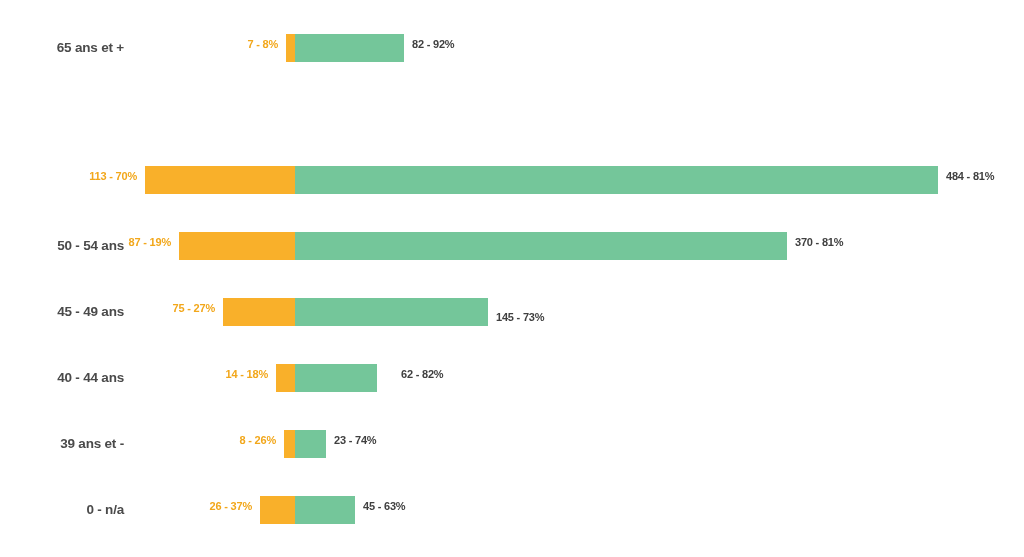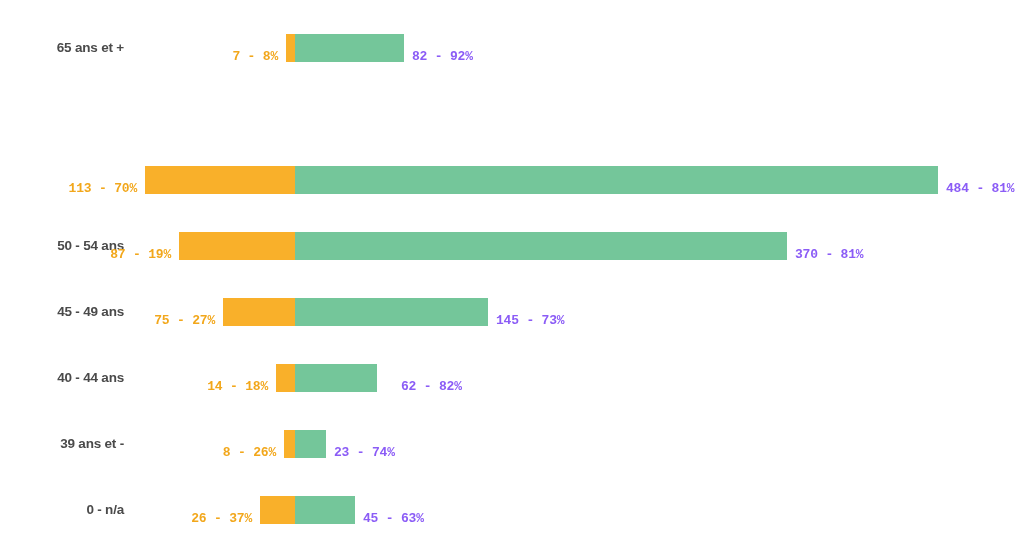--- a/index.html
+++ b/index.html
@@ -59,35 +59,34 @@
   .seg {
     position: absolute;
     top: 0;
     height: 28px;
   }
   .seg-left  { background: #f9b02a; }
   .seg-right { background: #74c69a; }
 
   .val-label {
     position: absolute;
-    top: 28px;
+    top: 15px;
     height: 28px;
     line-height: 28px;
-    font-size: 13px;
+    font-size: 11px;
     font-weight: bold;
     letter-spacing: -0.2px;
     white-space: nowrap;
-    font-family: Liberation Mono, monospace;
   }
   .val-left {
     color: #f2a71b;
     text-align: right;
   }
   .val-right {
-    color: #8b5cf6;
+    color: #404040;
     text-align: center;
   }
 </style>
 </head>
 <body>
 
 <div id="chart-root">
     <div class="chart-row" style="top: 15px;">
       <div class="cat-label">65 ans et +</div>
       <div class="bar-track">
@@ -114,21 +113,21 @@
       <div class="val-label val-left" style="right: 853px; margin-left: 6px;">87 - 19%</div>
       <div class="val-label val-right" style="left: 795px;">370 - 81%</div>
     </div>
     <div class="chart-row" style="top: 279px;">
       <div class="cat-label">45 - 49 ans</div>
       <div class="bar-track">
         <div class="seg seg-left" style="left: 223px; width: 72px;"></div>
         <div class="seg seg-right" style="left: 295px; width: 193px;"></div>
       </div>
       <div class="val-label val-left" style="right: 809px;">75 - 27%</div>
-      <div class="val-label val-right" style="left: 496px;">145 - 73%</div>
+      <div class="val-label val-right" style="left: 496px; margin-top: 9px;">145 - 73%</div>
     </div>
     <div class="chart-row" style="top: 345px;">
       <div class="cat-label">40 - 44 ans</div>
       <div class="bar-track">
         <div class="seg seg-left" style="left: 276px; width: 19px;"></div>
         <div class="seg seg-right" style="left: 295px; width: 82px;"></div>
       </div>
       <div class="val-label val-left" style="right: 756px;">14 - 18%</div>
       <div class="val-label val-right" style="left: 385px; margin-left: 16px;">62 - 82%</div>
     </div>

